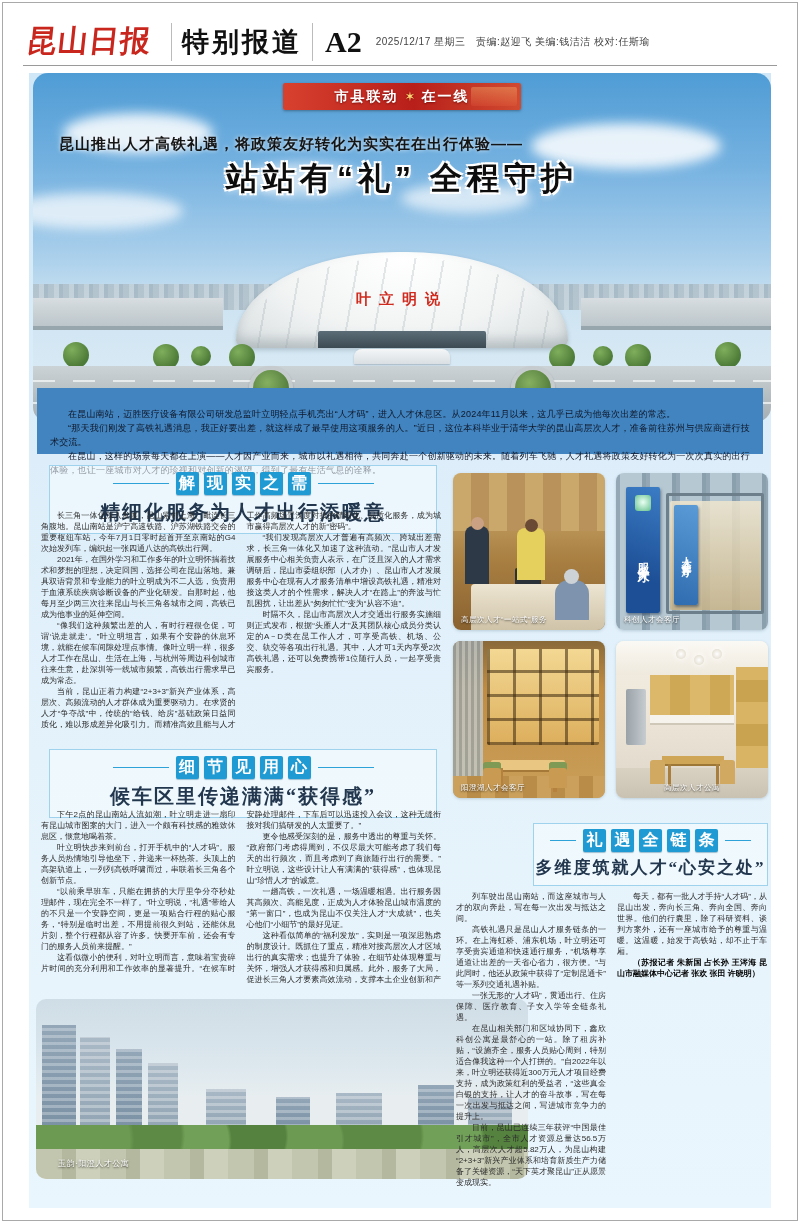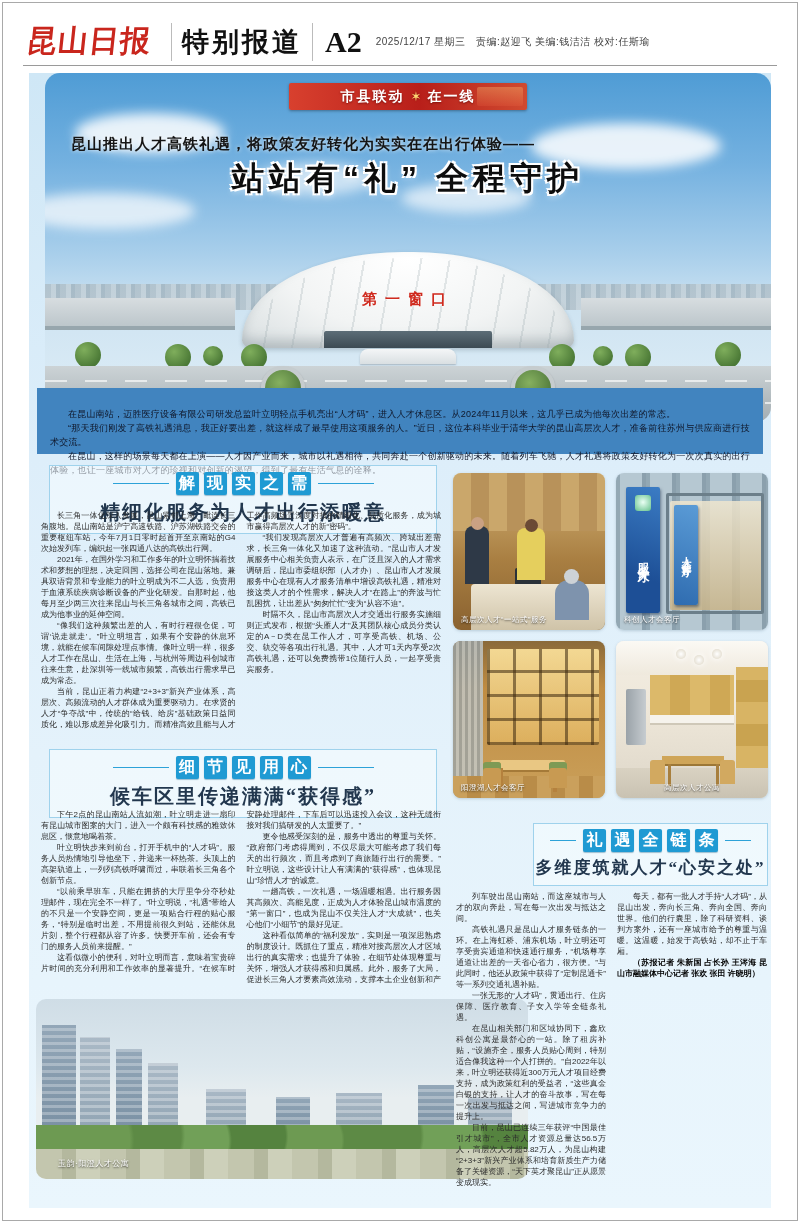--- a/index.html
+++ b/index.html
@@ -11,21 +11,21 @@
   .hdr-logo{font-family:"Liberation Serif",serif;font-weight:900;font-size:30px;color:#c9261d;letter-spacing:1px;transform:skewX(-6deg);padding:0 10px 2px 4px;}
   .hdr-sep{width:1px;align-self:stretch;background:#bbb;margin:4px 10px;}
   .hdr-section{font-weight:900;font-size:27px;color:#111;letter-spacing:3px;}
   .hdr-page{font-family:"Liberation Serif",serif;font-weight:700;font-size:30px;color:#111;margin:0 14px 0 2px;}
   .hdr-meta{font-size:10px;color:#444;letter-spacing:.5px;white-space:nowrap;}
 
   
   .content{position:absolute;top:70px;left:26px;right:26px;bottom:12px;background:linear-gradient(180deg,#cfe7f6 0%,#ddeefa 34%,#e4f2fb 60%,#eaf6fd 100%);}
 
   
-  .hero{position:absolute;top:0;left:16px;right:0;height:349px;overflow:hidden;background:linear-gradient(180deg,#4f9cd5 0%,#74b1e0 26%,#a9cfeb 52%,#cfe4f2 68%,#dfeef7 100%);border-radius:15px;}
+  .hero{position:absolute;top:0;left:4px;right:0;height:349px;overflow:hidden;background:linear-gradient(180deg,#4f9cd5 0%,#74b1e0 26%,#a9cfeb 52%,#cfe4f2 68%,#dfeef7 100%);border-radius:15px;}
   .cloud{position:absolute;background:#fff;border-radius:50%;filter:blur(6px);opacity:.85;}
   .banner{position:absolute;top:10px;left:50%;transform:translateX(-50%);width:238px;height:27px;background:linear-gradient(90deg,#d8402e,#b81f1a 55%,#d04a30);border-radius:2px;display:flex;align-items:center;justify-content:center;gap:6px;box-shadow:0 1px 3px rgba(0,0,0,.35);}
   .banner:after{content:"";position:absolute;right:4px;top:4px;bottom:4px;width:46px;background:
      linear-gradient(180deg,rgba(255,200,120,.35),rgba(255,120,80,.15));border-radius:2px;}
   .banner-txt{color:#fff;font-weight:900;font-size:14px;letter-spacing:2px;text-shadow:0 1px 2px rgba(80,0,0,.6);}
   .banner-emblem{color:#ffd873;font-size:13px;text-shadow:0 0 2px #7a0c0c;}
   .kicker{position:absolute;top:62px;left:26px;font-size:15px;font-weight:700;color:#151515;letter-spacing:1px;text-shadow:0 0 4px rgba(255,255,255,.8);}
   .headline{position:absolute;top:84px;left:0;right:0;text-align:center;font-weight:900;font-size:32px;color:#0d0d0d;letter-spacing:5px;font-family:"Liberation Sans",sans-serif;
      text-shadow:-2px -2px 0 #fff,2px -2px 0 #fff,-2px 2px 0 #fff,2px 2px 0 #fff,0 3px 6px rgba(255,255,255,.6);}
 
@@ -148,21 +148,21 @@
 
       <div class="kicker">昆山推出人才高铁礼遇，将政策友好转化为实实在在出行体验——</div>
       <div class="headline">站站有“礼”  全程守护</div>
 
       <div class="scene">
         <div class="citystrip"></div>
         <div class="wing l"></div>
         <div class="wing r"></div>
         <div class="dome">
           <div class="dome-ribs"></div>
-          <div class="station-sign">第一窗口</div>
+          <div class="station-sign">叶立明说</div>
         </div>
         <div class="glassband"></div>
         <div class="tent"></div>
         <div class="trees">
           <div class="tree" style="left:120px;"></div>
           <div class="tree" style="left:158px;bottom:4px;width:20px;height:20px;"></div>
           <div class="tree" style="left:196px;"></div>
           <div class="tree" style="right:120px;"></div>
           <div class="tree" style="right:158px;bottom:4px;width:20px;height:20px;"></div>
           <div class="tree" style="right:196px;"></div>

